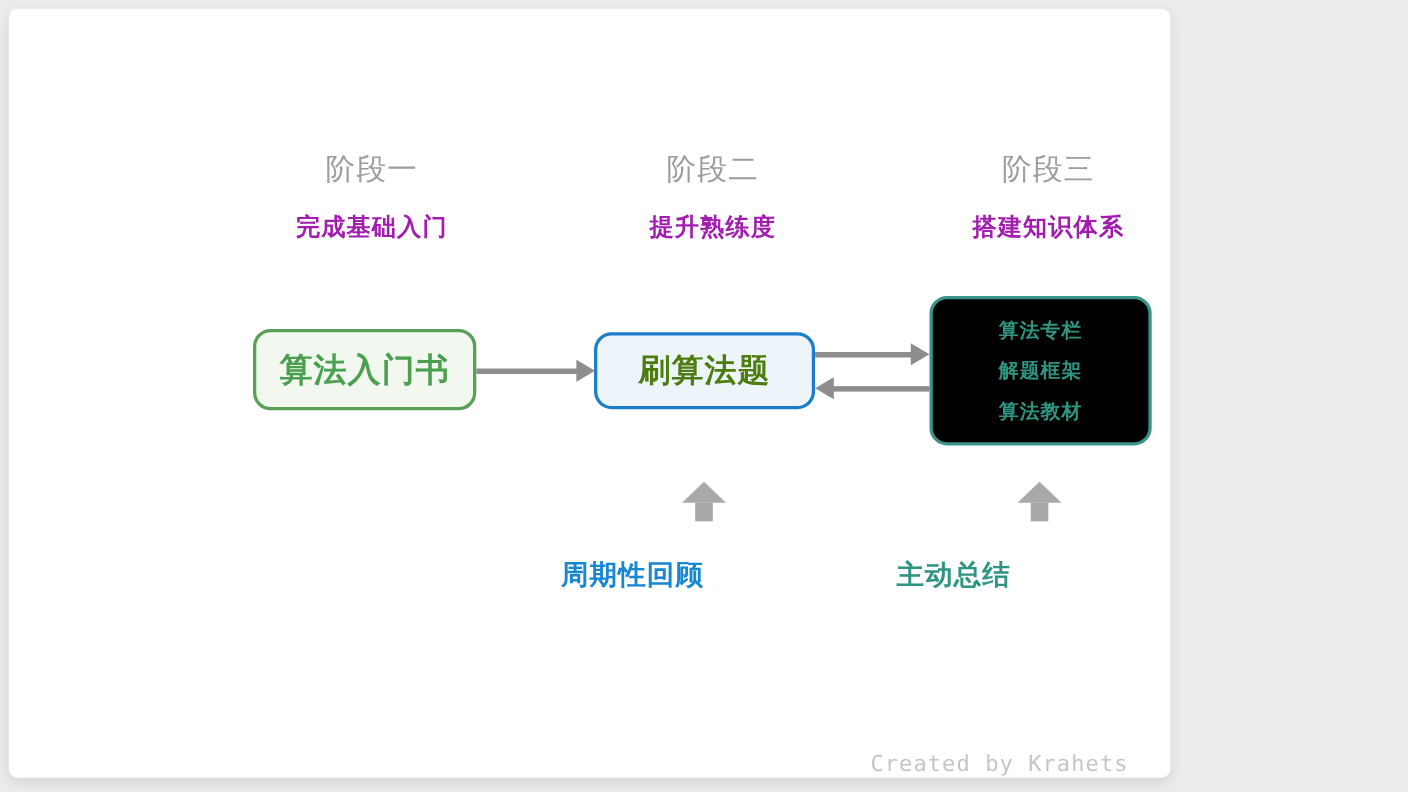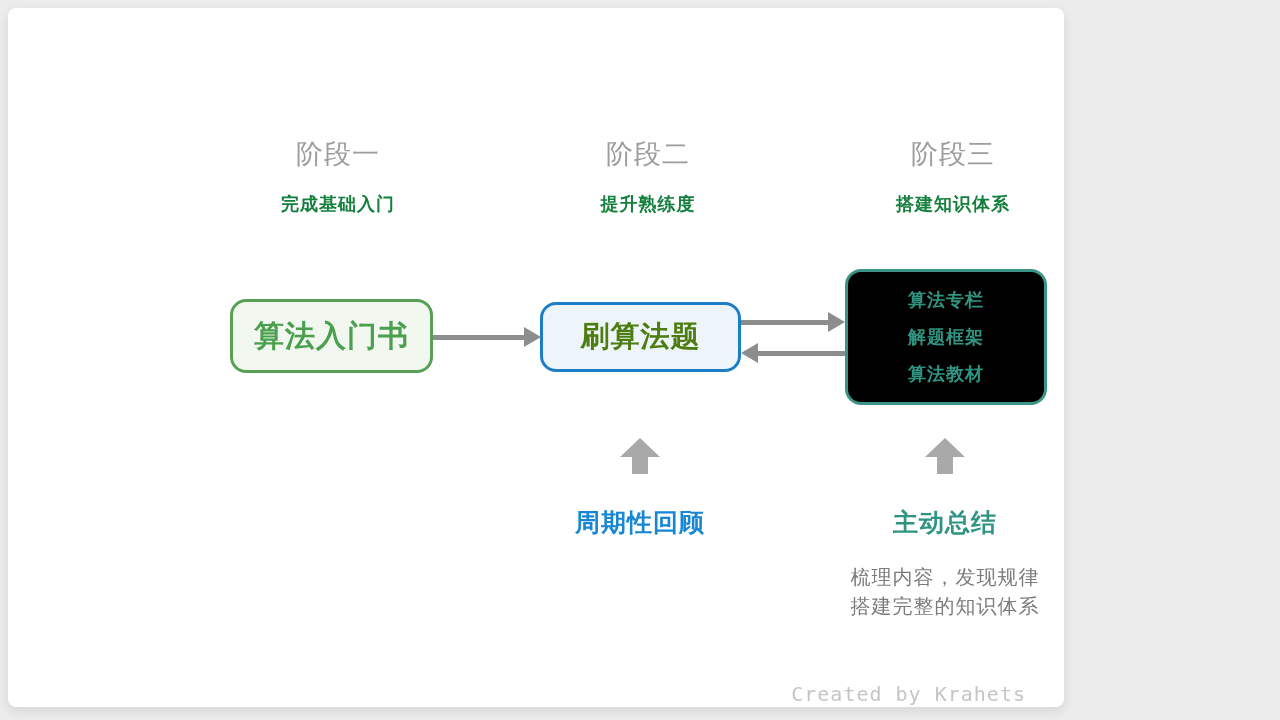--- a/index.html
+++ b/index.html
@@ -23,23 +23,23 @@
   }
 
   
   .stage-col { position: absolute; width: 240px; text-align: center; }
   .stage-label {
     font-size: 27px;
     color: #9d9d9d;
     letter-spacing: 1px;
   }
   .stage-subtitle {
-    font-size: 18px;
+    font-size: 22px;
     font-weight: 700;
-    color: #15803d;
+    color: #a21caf;
     margin-top: 20px;
     letter-spacing: 1px;
   }
 
   
   .node {
     position: absolute;
     box-sizing: border-box;
     border-radius: 16px;
     display: flex;
@@ -107,21 +107,21 @@
     border-bottom: 19px solid #a9a9a9;
   }
   .uparrow .stem {
     position: absolute;
     left: 12px; top: 19px;
     width: 16px; height: 17px;
     background: #a9a9a9;
   }
 
   
-  .ann { position: absolute; width: 260px; text-align: center; }
+  .ann { position: absolute; width: 260px; text-align: left; }
   .ann-title {
     font-size: 25px;
     font-weight: 700;
     letter-spacing: 1px;
   }
   .ann-title.blue { color: #1787d4; }
   .ann-title.teal { color: #2f9582; }
   .ann-desc {
     margin-top: 24px;
     font-size: 20px;
@@ -195,21 +195,17 @@
     <div class="head"></div>
     <div class="stem"></div>
   </div>
 
   <div class="ann" style="left:502px; top:498px;">
     <div class="ann-title blue">周期性回顾</div>
   </div>
 
   <div class="ann" style="left:807px; top:498px;">
     <div class="ann-title teal">主动总结</div>
-    <div class="ann-desc">
-      <div>梳理内容，发现规律</div>
-      <div>搭建完整的知识体系</div>
-    </div>
   </div>
 
   <div class="credit">Created by Krahets</div>
 
 </div>
 
 </body></html>

